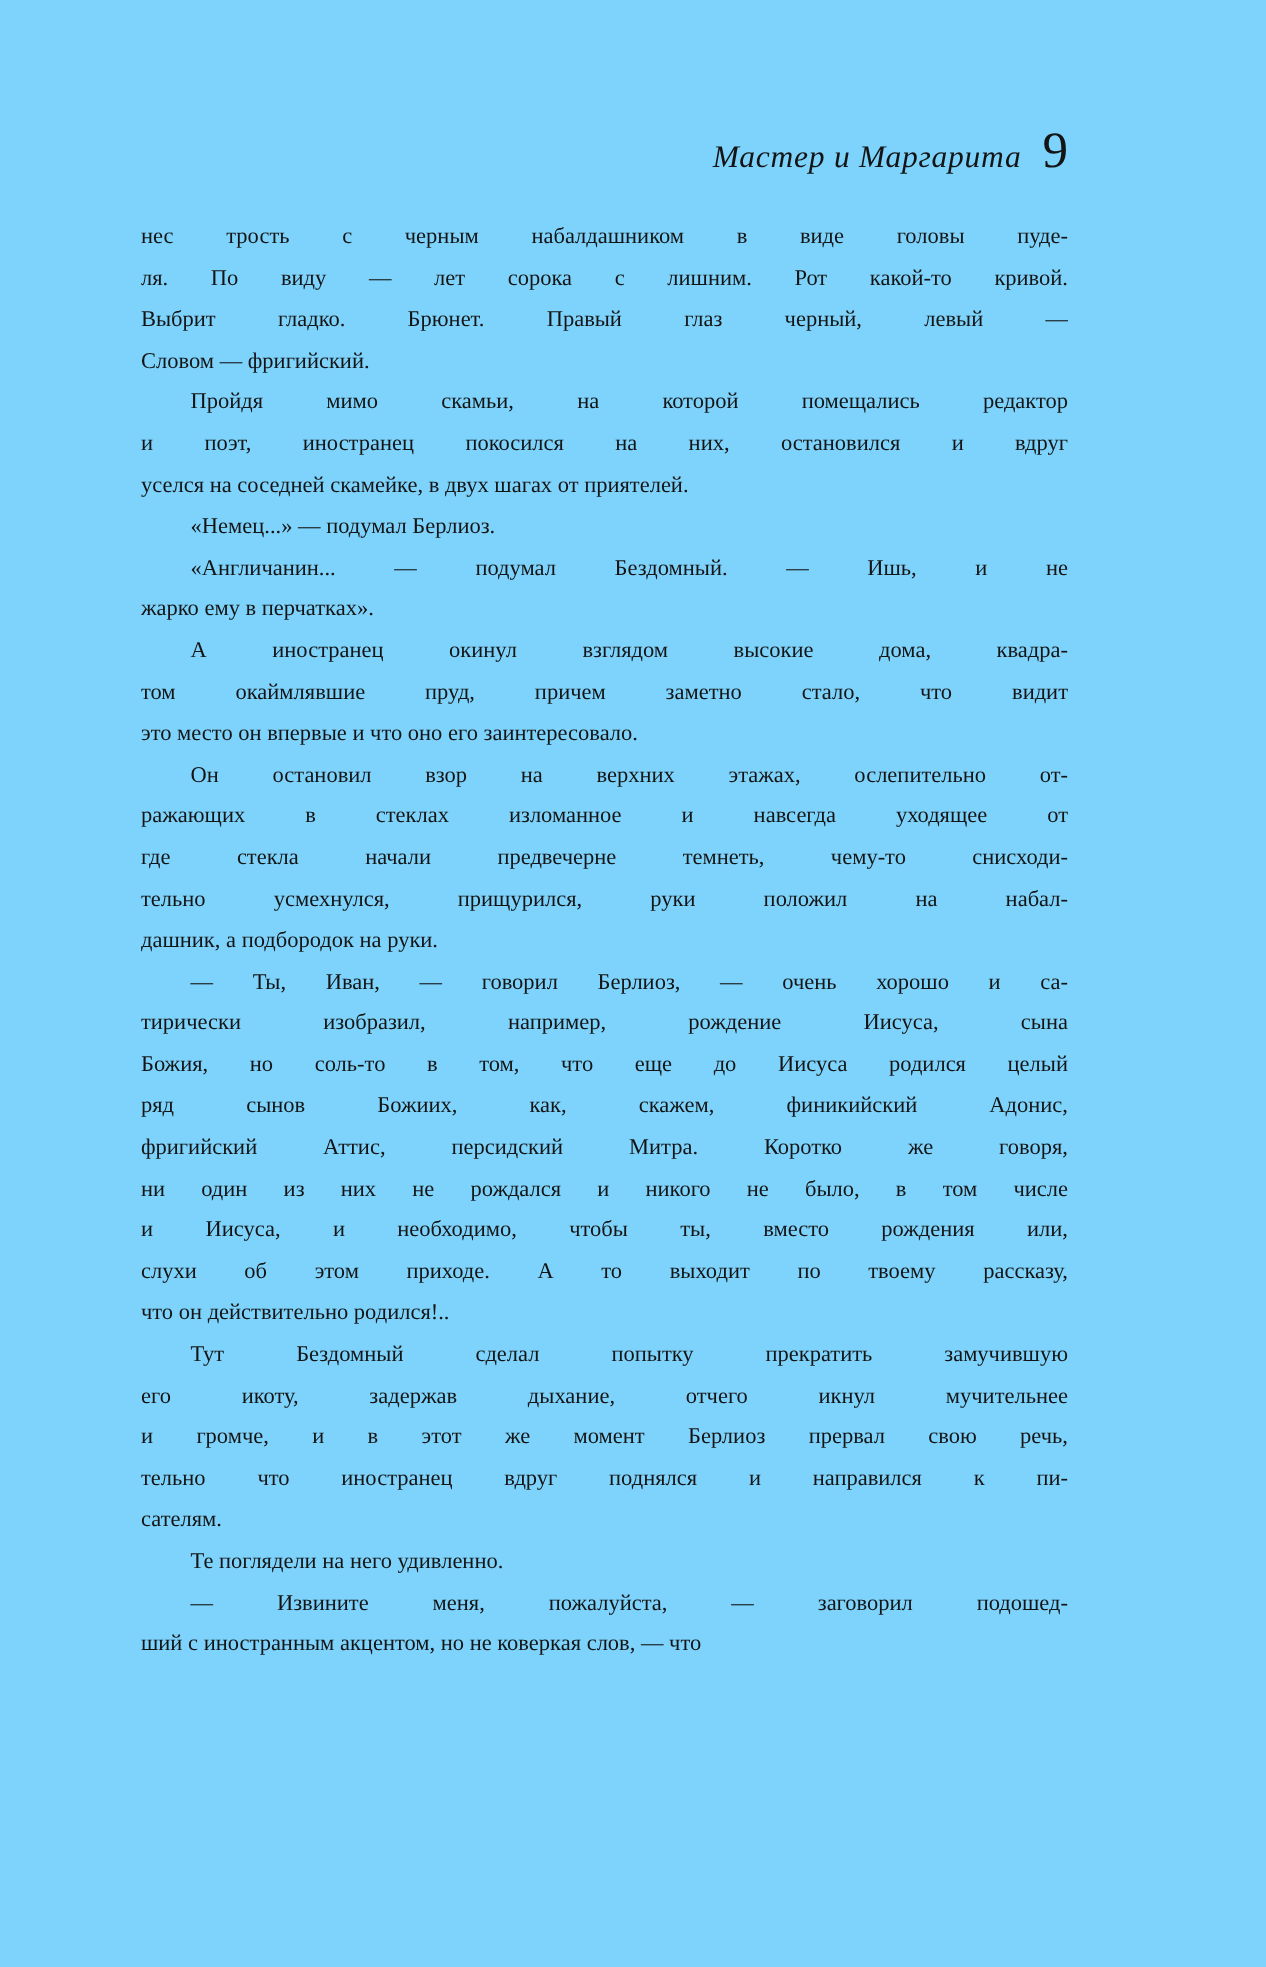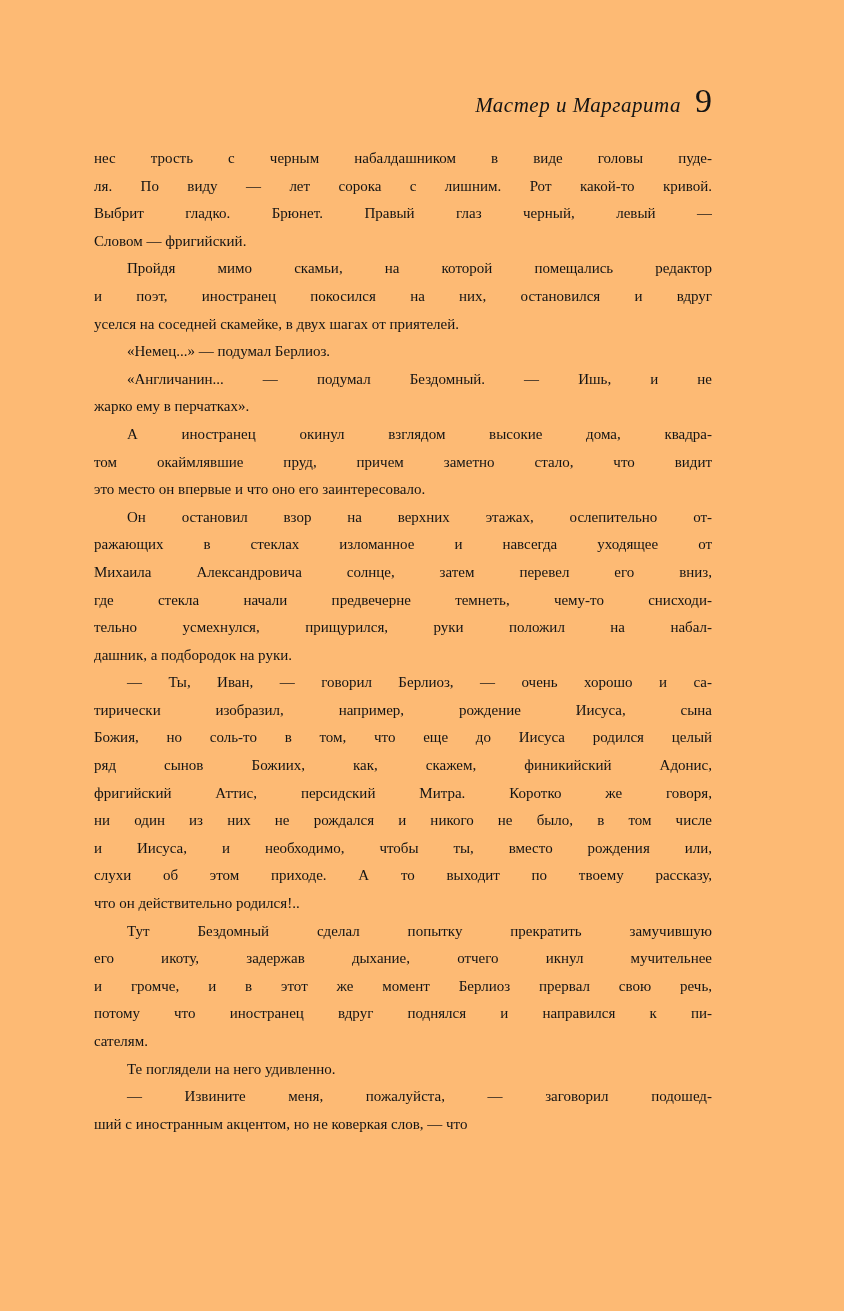--- a/index.html
+++ b/index.html
@@ -1,20 +1,20 @@
 <!DOCTYPE html>
 <html lang="ru"><head>
 <meta charset="utf-8">
 <style>
   html, body { margin: 0; padding: 0; background: #e8e8e8; }
   .page {
     position: relative;
     width: 844px;
     height: 1311px;
-    background: #fdba74;
+    background: #7dd3fc;
     font-family: "Liberation Serif", "DejaVu Serif", serif;
     color: #141414;
     overflow: hidden;
     margin: 0 auto;
   }
   .running-header {
     position: absolute;
     top: 82px;
     left: 94px;
     width: 618px;
@@ -77,41 +77,40 @@
         <span class="line last">жарко ему в перчатках».</span>
       </p>
       <p class="para">
         <span class="line indent">А иностранец окинул взглядом высокие дома, квадра-</span>
         <span class="line">том окаймлявшие пруд, причем заметно стало, что видит</span>
         <span class="line last">это место он впервые и что оно его заинтересовало.</span>
       </p>
       <p class="para">
         <span class="line indent">Он остановил взор на верхних этажах, ослепительно от-</span>
         <span class="line">ражающих в стеклах изломанное и навсегда уходящее от</span>
-        <span class="line">Михаила Александровича солнце, затем перевел его вниз,</span>
         <span class="line">где стекла начали предвечерне темнеть, чему-то снисходи-</span>
         <span class="line">тельно усмехнулся, прищурился, руки положил на набал-</span>
         <span class="line last">дашник, а подбородок на руки.</span>
       </p>
       <p class="para">
         <span class="line indent">— Ты, Иван, — говорил Берлиоз, — очень хорошо и са-</span>
         <span class="line">тирически изобразил, например, рождение Иисуса, сына</span>
         <span class="line">Божия, но соль-то в том, что еще до Иисуса родился целый</span>
         <span class="line">ряд сынов Божиих, как, скажем, финикийский Адонис,</span>
         <span class="line">фригийский Аттис, персидский Митра. Коротко же говоря,</span>
         <span class="line">ни один из них не рождался и никого не было, в том числе</span>
         <span class="line">и Иисуса, и необходимо, чтобы ты, вместо рождения или,</span>
         <span class="line">слухи об этом приходе. А то выходит по твоему рассказу,</span>
         <span class="line last">что он действительно родился!..</span>
       </p>
       <p class="para">
         <span class="line indent">Тут Бездомный сделал попытку прекратить замучившую</span>
         <span class="line">его икоту, задержав дыхание, отчего икнул мучительнее</span>
         <span class="line">и громче, и в этот же момент Берлиоз прервал свою речь,</span>
-        <span class="line">потому что иностранец вдруг поднялся и направился к пи-</span>
+        <span class="line">тельно что иностранец вдруг поднялся и направился к пи-</span>
         <span class="line last">сателям.</span>
       </p>
       <p class="para">
         <span class="line last indent">Те поглядели на него удивленно.</span>
       </p>
       <p class="para">
         <span class="line indent">— Извините меня, пожалуйста, — заговорил подошед-</span>
         <span class="line last">ший с иностранным акцентом, но не коверкая слов, — что</span>
       </p>
     </div>

